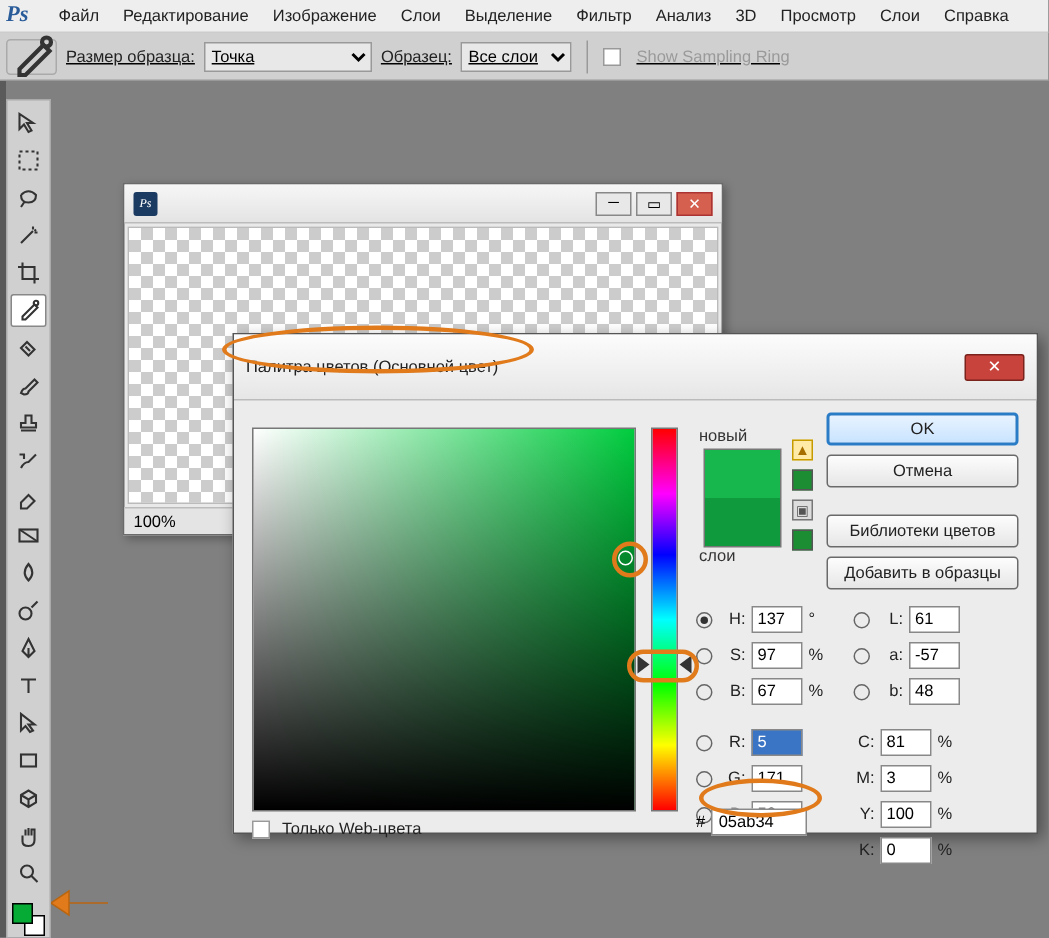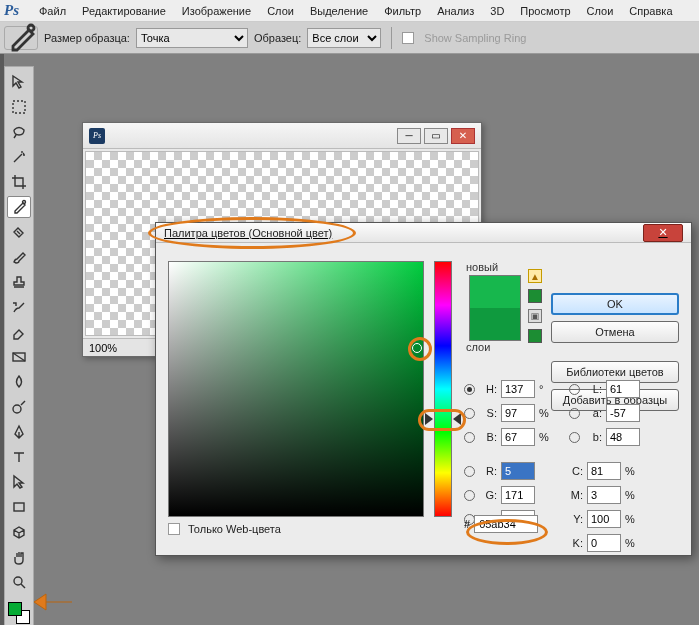--- a/index.html
+++ b/index.html
@@ -4,21 +4,21 @@
 <style>
   * { box-sizing: border-box; margin:0; padding:0; font-family: Tahoma, Arial, sans-serif; font-size:11px; }
   body { background:#808080; width:699px; height:625px; overflow:hidden; position:relative; }
 
   
   .menubar { background:#eee; height:22px; display:flex; align-items:center; padding:0 4px; border-bottom:1px solid #ccc; }
   .ps-logo { color:#2a5c9a; font-family:Georgia,serif; font-style:italic; font-weight:bold; font-size:15px; margin-right:12px; }
   .menu-item { padding:0 8px; color:#222; cursor:default; }
 
   
-  .optbar { background:#d0d0d0; height:32px; display:flex; align-items:center; padding:0 4px; border-bottom:1px solid #999; gap:6px; }
+  .optbar { background:#d0d0d0; height:32px; display:flex; align-items:center; padding:0 4px; border-bottom:1px solid #999; gap:6px;text-decoration:underline; }
   .tool-pill { width:34px; height:24px; background:#d0d0d0; border:1px solid #aaa; border-radius:3px; display:flex; align-items:center; justify-content:center; }
   .opt-lbl { color:#222; }
   select.opt-sel { height:20px; font-size:11px; border:1px solid #999; background:#e8e8e8; }
   .chk { width:12px; height:12px; background:#fff; border:1px solid #999; display:inline-block; margin-right:4px; vertical-align:middle;}
   .muted { color:#9a9a9a; }
 
   
   .leftrail { position:absolute; left:0; top:54px; width:4px; height:571px; background:#5a5a5a; }
   .toolbox { position:absolute; left:4px; top:66px; width:30px; background:#d0d0d0; padding:4px 0; display:flex; flex-direction:column; align-items:center; gap:3px; border:1px solid #aaa; }
   .tbtn { width:24px; height:22px; display:flex; align-items:center; justify-content:center; color:#333; }
@@ -44,21 +44,21 @@
       linear-gradient(45deg,#ccc 25%,transparent 25%,transparent 75%,#ccc 75%);
     background-size:16px 16px;
     background-position:0 0,8px 8px;
     background-color:#fff;
     border:1px solid #bbb; margin:2px;
   }
   .doc-status { height:18px; display:flex; align-items:center; padding:0 6px; background:#e4e4e4; border-top:1px solid #bbb;}
 
   
   .picker { position:absolute; left:155px; top:222px; width:537px; height:334px; background:#ececec; border:1px solid #555; box-shadow:3px 3px 10px rgba(0,0,0,.4); }
-  .picker .titlebar { height:20px; background:linear-gradient(#fcfcfc,#e6e6e6); display:flex; align-items:center; padding:0 8px; border-bottom:1px solid #bbb;text-decoration:underline; }
+  .picker .titlebar { height:44px; background:linear-gradient(#fcfcfc,#e6e6e6); display:flex; align-items:center; padding:0 8px; border-bottom:1px solid #bbb; }
   .picker .titlebar .title { color:#222; }
   .picker .titlebar .spacer{flex:1;}
   .picker .titlebar .xbtn { width:40px; height:18px; background:#c8433b; border:1px solid #7a231c; border-radius:2px; color:#fff; display:flex; align-items:center; justify-content:center; }
 
   .picker-body { position:relative; padding:16px 12px 4px 12px; height:306px; }
 
   
   .cfield { position:absolute; left:12px; top:18px; width:256px; height:256px;
     background:
       linear-gradient(to top, #000, rgba(0,0,0,0)),
@@ -85,21 +85,21 @@
   .prev-box { width:52px; height:66px; border:1px solid #777; margin:0 auto; }
   .prev-box .half { width:100%; height:50%; }
   .warn { position:absolute; left:372px; top:26px; width:14px; height:14px; display:flex; align-items:center; justify-content:center; color:#a76e00; background:#ffeaa7; border:1px solid #c59b00; font-size:10px;}
   .warn2 { position:absolute; left:372px; top:46px; width:14px; height:14px; background:#1c8d33; border:1px solid #555;}
   .cube-ico { position:absolute; left:372px; top:66px; width:14px; height:14px; border:1px solid #777; background:#ddd; display:flex; align-items:center; justify-content:center; font-size:9px; color:#555;}
   .tiny-sw { width:14px; height:14px; border:1px solid #555; background:#1c8d33; position:absolute; left:372px; top:86px;}
 
   
   .btncol { position:absolute; right:12px; top:8px; width:128px; display:flex; flex-direction:column; gap:6px; }
   .btn { height:22px; border:1px solid #6a6a6a; background:linear-gradient(#fdfdfd,#e6e6e6); border-radius:3px; display:flex; align-items:center; justify-content:center; color:#222; cursor:default;}
-  .btn.ok { border:2px solid #2a7cc7; background:linear-gradient(#e8f3ff,#c9e4ff);margin-top:42px; }
+  .btn.ok { border:2px solid #2a7cc7; background:linear-gradient(#e8f3ff,#c9e4ff); }
 
   
   .numgrid { position:absolute; left:308px; top:136px; right:12px; display:flex; gap:18px; }
   .col { display:flex; flex-direction:column; gap:4px; }
   .row { display:flex; align-items:center; gap:4px; height:20px; }
   .radio { width:11px; height:11px; border:1px solid #666; border-radius:50%; display:inline-block; position:relative; }
   .radio.sel::after { content:""; position:absolute; left:2px; top:2px; width:5px; height:5px; background:#333; border-radius:50%; }
   .lbl { width:18px; text-align:right; color:#222;}
   input.num { width:34px; height:18px; border:1px solid #888; background:#fff; text-align:left; padding:0 3px; font-size:11px;}
   input.num.sel { background:#3a74c4; color:#fff; }

